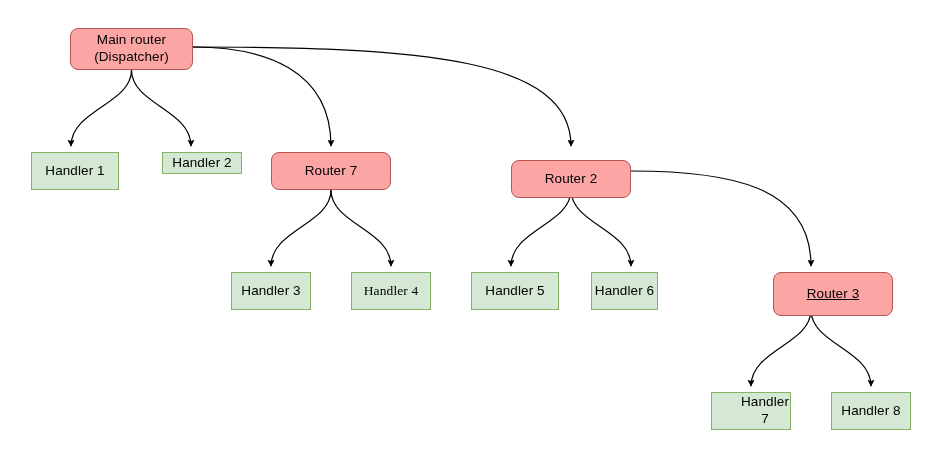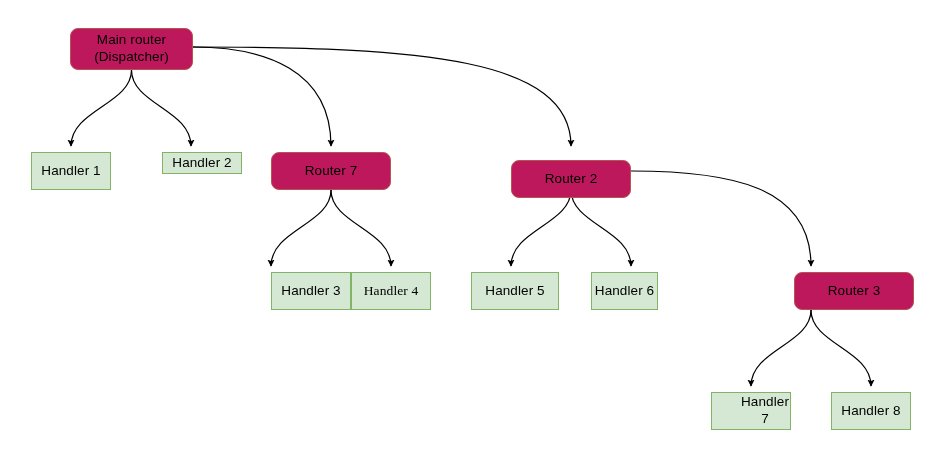--- a/index.html
+++ b/index.html
@@ -33,21 +33,21 @@
     align-items: center;
     justify-content: center;
     text-align: center;
     font-size: 13.5px;
     line-height: 1.25;
     color: #000000;
     letter-spacing: 0.1px;
     white-space: pre-line;
   }
   .node-router {
-    background: #be185d;
+    background: #fca5a5;
     border: 1.2px solid #b85450;
     border-radius: 8px;
   }
   .node-handler {
     background: #d5e8d4;
     border: 1.2px solid #82b366;
     border-radius: 0px;
   }
   .node-label {
     display: block;
@@ -76,26 +76,26 @@
         <path d="M 571 190 C 571 224 631 230 631 266" stroke="#000000"></path>
         <path d="M 631 171 C 730 171 811 186 811 266" stroke="#000000"></path>
         <path d="M 811 310 C 811 344 751 350 751 386" stroke="#000000"></path>
         <path d="M 811 310 C 811 344 871 350 871 386" stroke="#000000"></path>
       </g>
   </svg>
 
   <div id="node-layer">
       <div class="node node-router" style="left: 70px; top: 28px; width: 123px; height: 42px;"><span class="node-label">Main router
 (Dispatcher)</span></div>
-      <div class="node node-handler" style="left: 31px; top: 152px; width: 80px; height: 38px;"><span class="node-label">Handler 1</span></div>
+      <div class="node node-handler" style="left: 31px; top: 152px; width: 88px; height: 38px;"><span class="node-label">Handler 1</span></div>
       <div class="node node-handler" style="left: 162px; top: 152px; width: 80px; height: 22px; text-align: center;"><span class="node-label">Handler 2</span></div>
       <div class="node node-router" style="left: 271px; top: 152px; width: 120px; height: 38px;"><span class="node-label">Router 7</span></div>
       <div class="node node-router" style="left: 511px; top: 160px; width: 120px; height: 38px;"><span class="node-label">Router 2</span></div>
-      <div class="node node-handler" style="left: 231px; top: 272px; width: 80px; height: 38px; margin-left: 40px;"><span class="node-label">Handler 3</span></div>
+      <div class="node node-handler" style="left: 231px; top: 272px; width: 80px; height: 38px;"><span class="node-label">Handler 3</span></div>
       <div class="node node-handler" style="left: 351px; top: 272px; width: 80px; height: 38px; font-family: Liberation Serif, serif;"><span class="node-label">Handler 4</span></div>
       <div class="node node-handler" style="left: 471px; top: 272px; width: 88px; height: 38px;"><span class="node-label">Handler 5</span></div>
       <div class="node node-handler" style="left: 591px; top: 272px; width: 67px; height: 38px;"><span class="node-label">Handler 6</span></div>
-      <div class="node node-router" style="left: 794px; top: 272px; width: 120px; height: 38px;"><span class="node-label">Router 3</span></div>
+      <div class="node node-router" style="left: 773px; top: 272px; width: 120px; height: 44px; text-decoration: underline;"><span class="node-label">Router 3</span></div>
       <div class="node node-handler" style="left: 711px; top: 392px; width: 80px; height: 38px; padding-left: 28px;"><span class="node-label">Handler 7</span></div>
       <div class="node node-handler" style="left: 831px; top: 392px; width: 80px; height: 38px; justify-content: center;"><span class="node-label">Handler 8</span></div>
     </div>
 
 </div>
 
 </body></html>

